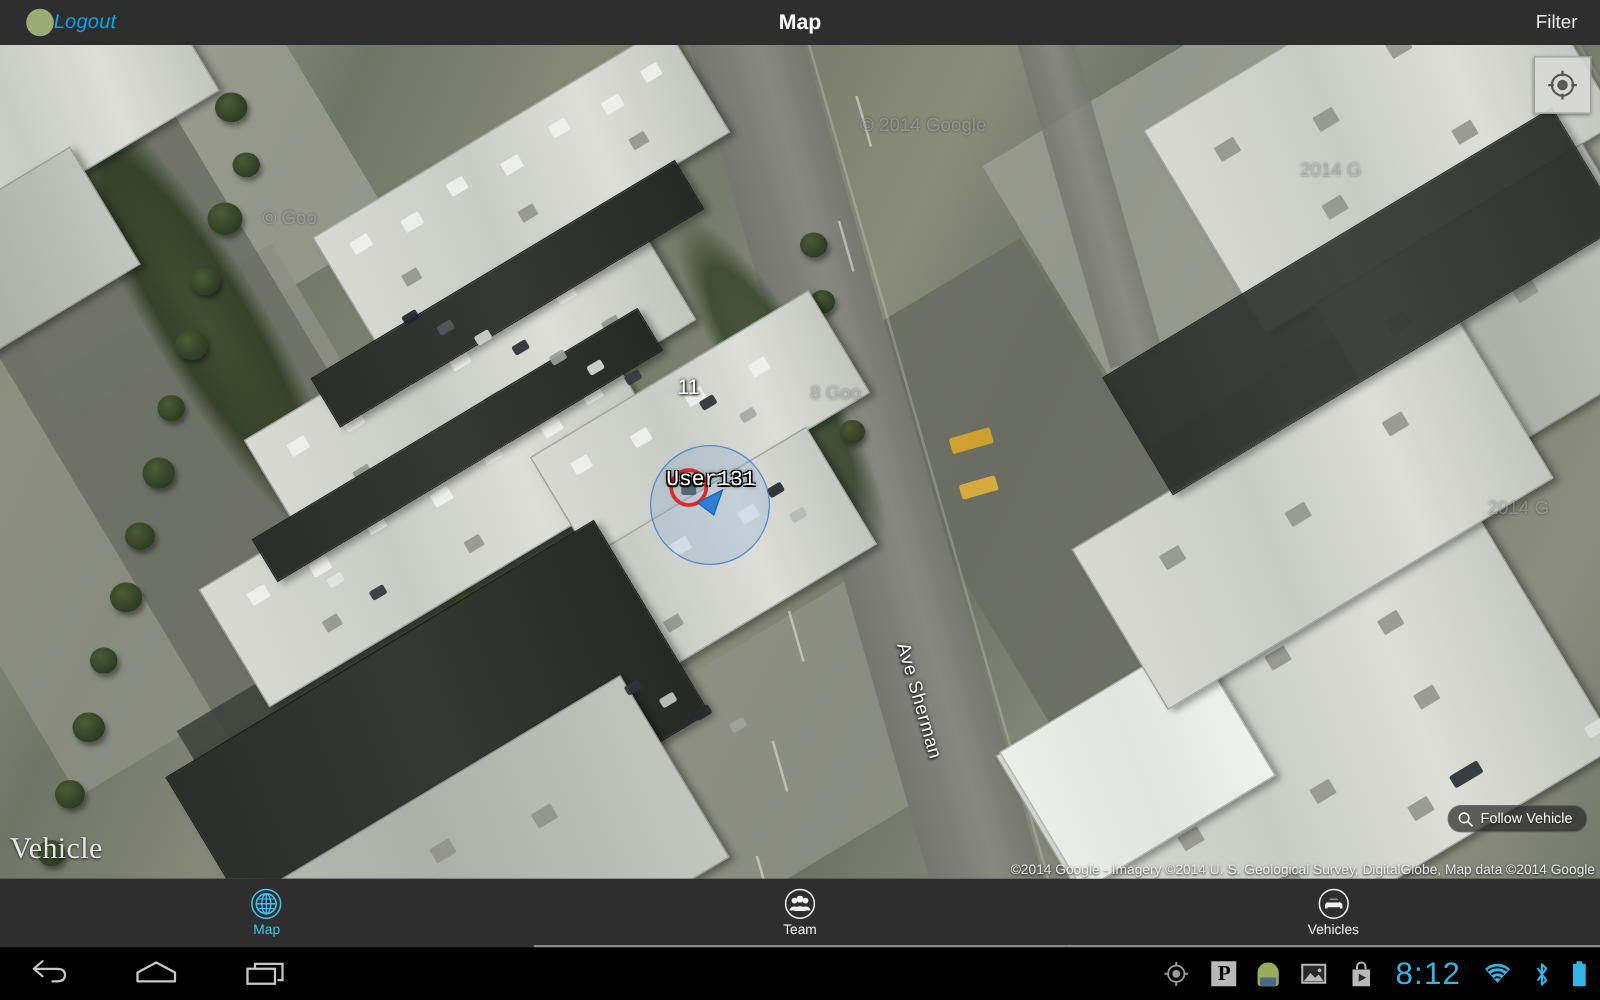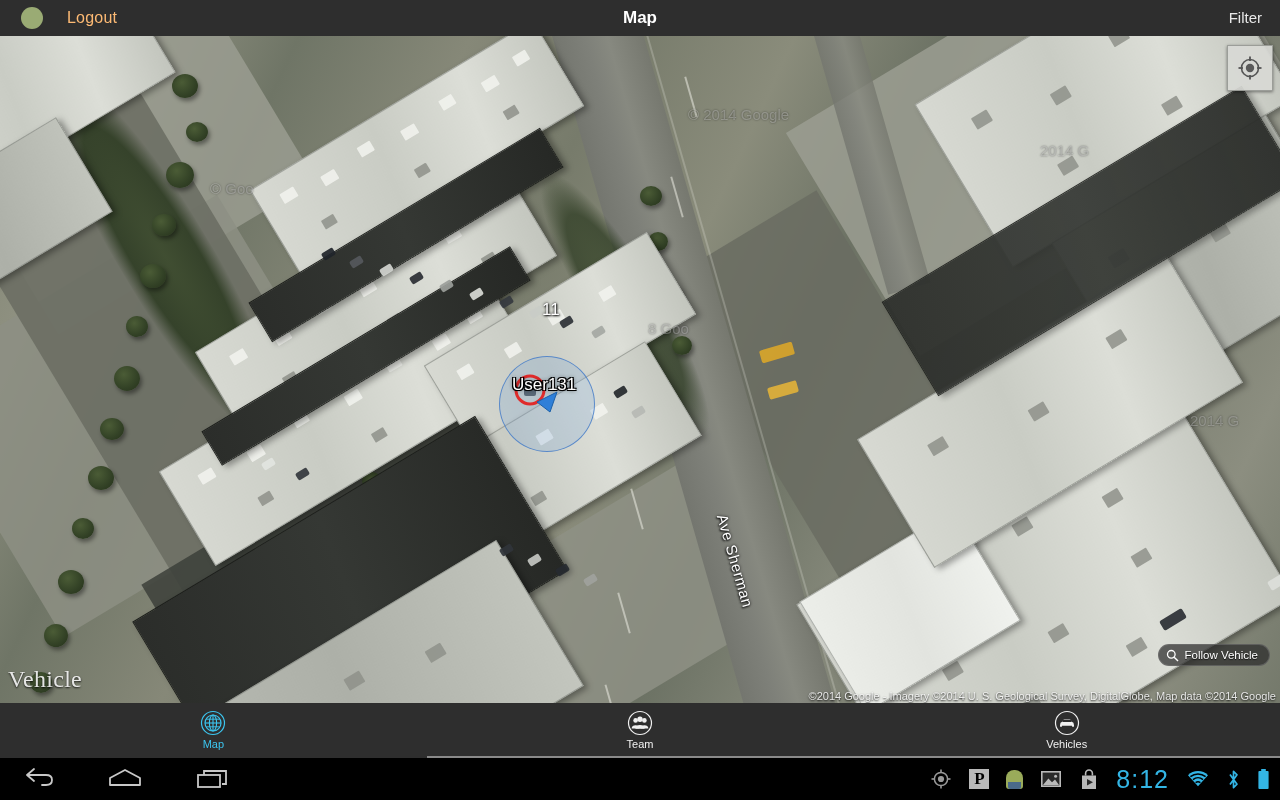--- a/index.html
+++ b/index.html
@@ -15,22 +15,22 @@
   #actionbar {
     position: absolute; left: 0; top: 0; width: 1280px; height: 36px;
     background: #2e2e2e;
     display: flex; align-items: center;
   }
   #app-icon {
     width: 22px; height: 22px; border-radius: 50%;
     background: #9aab74; margin-left: 21px; flex: 0 0 auto;
   }
   #logout-label {
-    color: #fdba74; font-size: 16px; margin-left: 24px;
-    letter-spacing: .2px; flex: 0 0 auto;
+    color: #0ea5e9; font-size: 16px; 
+    letter-spacing: .2px; flex: 0 0 auto; font-style: italic;
   }
   #ab-title {
     position: absolute; left: 0; right: 0; top: 0; height: 36px;
     line-height: 36px; text-align: center;
     color: #ffffff; font-size: 17px; font-weight: bold;
     pointer-events: none;
   }
   #filter-btn {
     position: absolute; right: 18px; top: 0; height: 36px; line-height: 36px;
     color: #e8e8e8; font-size: 15px;
@@ -110,21 +110,20 @@
   }
   #street-label {
     font-size: 15px; letter-spacing: .5px;
     transform: rotate(74deg); transform-origin: left center;
   }
   #addr-11 { font-size: 17px; font-weight: normal; }
   .ghost {
     position: absolute; color: rgba(255,255,255,.30);
     font-size: 15px; white-space: nowrap; pointer-events: none;
     text-shadow: 0 0 2px rgba(0,0,0,.5);
-    margin-top: 14px;
   }
 
   
   #mylocation-btn {
     position: absolute; right: 7px; top: 9px; width: 46px; height: 46px;
     background: rgba(216,217,213,.92);
     border: 1px solid rgba(140,142,138,.8);
     box-shadow: 0 1px 3px rgba(0,0,0,.45);
     display: flex; align-items: center; justify-content: center;
   }
@@ -146,21 +145,21 @@
     letter-spacing: .3px;
   }
   #attribution {
     position: absolute; right: 4px; bottom: 1px;
     font-size: 11px; color: rgba(250,250,250,.88);
     text-shadow: 0 1px 2px rgba(0,0,0,.9);
     white-space: nowrap;
   }
 
   
-  #marker-group { position: absolute; left: 499px; top: 320px; width: 100px; height: 100px; }
+  #marker-group { position: absolute; left: 520px; top: 320px; width: 100px; height: 100px; font-family: Liberation Mono, monospace; }
   #accuracy-circle {
     position: absolute; left: 0; top: 0; width: 96px; height: 96px;
     border-radius: 50%;
     background: rgba(110,160,220,.22);
     border: 1.5px solid rgba(72,126,200,.85);
   }
   #vehicle-marker {
     position: absolute; left: 14px; top: 18px; width: 34px; height: 32px;
   }
   #user-label {

